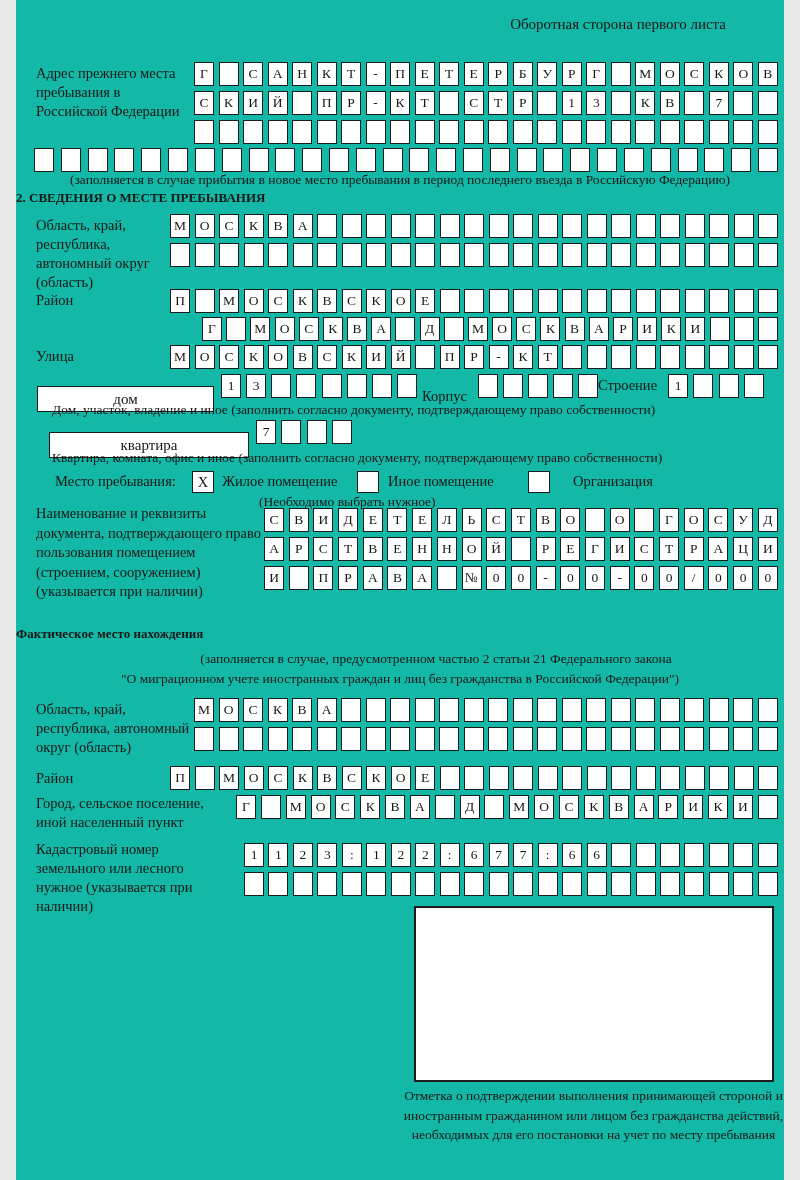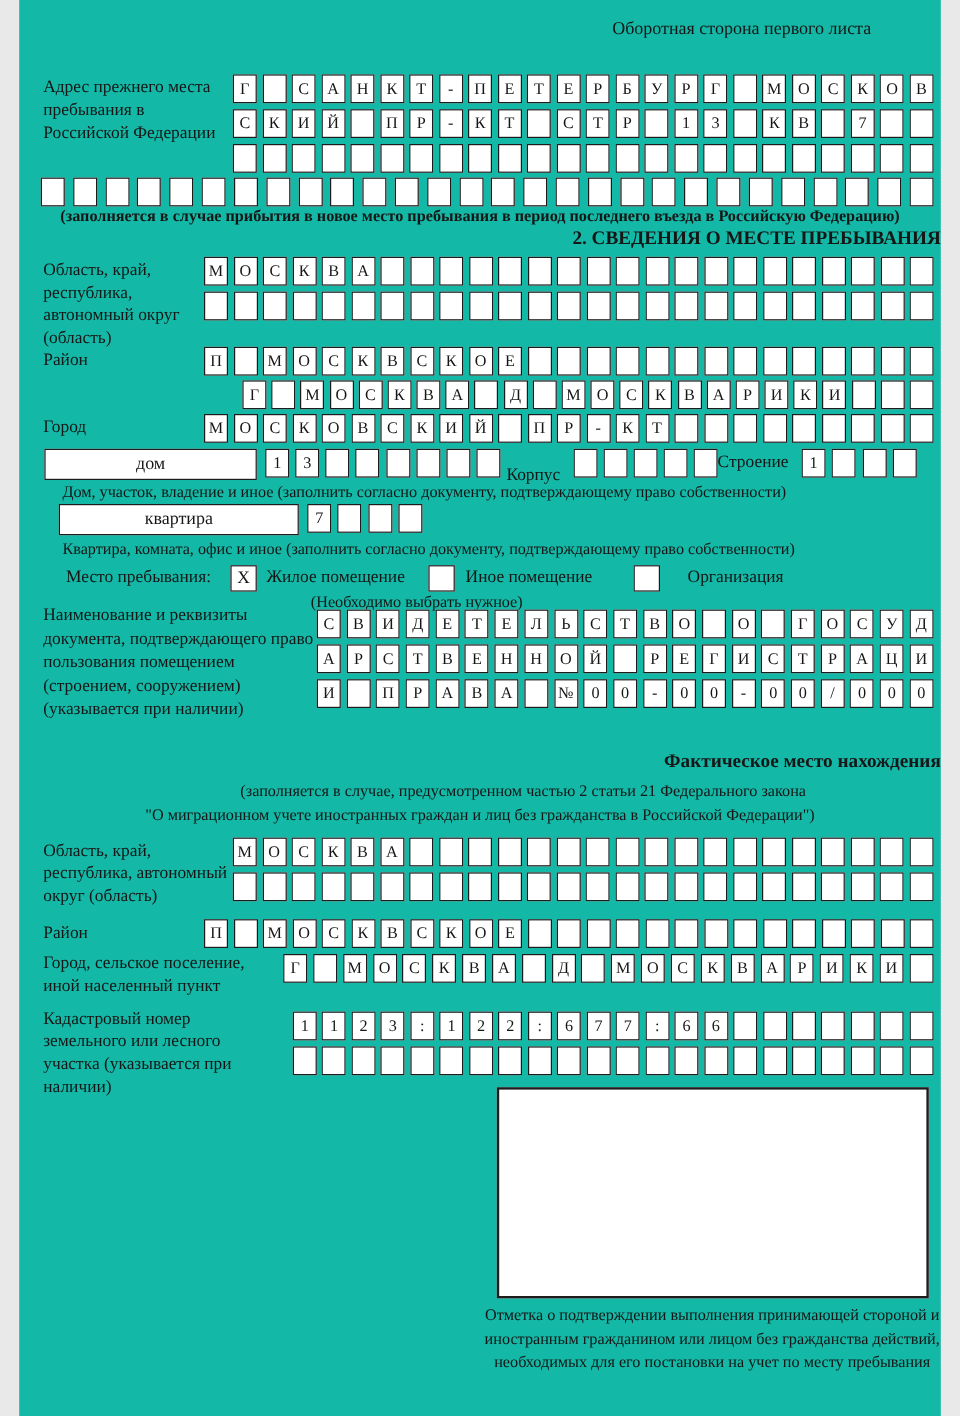--- a/index.html
+++ b/index.html
@@ -6,33 +6,33 @@
   body {
     font-family: "Liberation Serif", "DejaVu Serif", serif;
     background:#e9e9e9;
   }
   #page {
     position:relative; width:768px; height:1180px;
     background:#14b8a6; color:#161616; overflow:hidden;
     margin:0 auto;
   }
   .title { position:absolute; right:58px; top:16px; font-size:15px; }
-  .hd { position:absolute; left:0; width:100%; text-align:right; font-weight:bold; font-size:16px; }
+  .hd { position:absolute; left:0; width:100%; text-align:left; font-weight:bold; font-size:13px; }
   .cap { position:absolute; font-size:13.5px; white-space:nowrap; }
   .capc { position:absolute; left:0; width:100%; text-align:center; font-size:13.5px; }
   .lbl { position:absolute; font-size:14.5px; line-height:19px; }
   .cellrow { position:absolute; display:flex; justify-content:space-between; height:24px; }
   .cell {
     width:20px; height:24px; border:1.6px solid #1c1c1c; box-sizing:border-box;
     display:flex; align-items:center; justify-content:center;
     font-size:13.5px; flex:none; background:#fff;
   }
   .widebox {
     position:absolute; height:26px; border:1.6px solid #1c1c1c; box-sizing:border-box;
-    display:flex; align-items:center; justify-content:center; font-size:15px; background:#fff;
+    display:flex; align-items:center; justify-content:center; font-size:15px; background:#fff;margin-top:12px;
   }
   .chk {
     position:absolute; width:22px; height:22px; border:1.6px solid #1c1c1c; box-sizing:border-box;
     display:flex; align-items:center; justify-content:center; font-size:14.5px; background:#fff;
   }
   .opt { position:absolute; font-size:14.5px; white-space:nowrap; }
   .stampbox { position:absolute; left:398px; top:906px; width:360px; height:176px; border:2px solid #1c1c1c; box-sizing:border-box; background:#fff; }
   .stampcap { position:absolute; left:385px; top:1086px; width:385px; text-align:center; font-size:13.5px; line-height:1.45; }
 </style>
 </head>
@@ -144,21 +144,21 @@
       <div class="cell"></div>
       <div class="cell"></div>
       <div class="cell"></div>
       <div class="cell"></div>
       <div class="cell"></div>
       <div class="cell"></div>
       <div class="cell"></div>
       <div class="cell"></div>
       <div class="cell"></div>
     </div>
-  <div class="capc" style="top:172px;font-weight:bold;">(заполняется в случае прибытия в новое место пребывания в период последнего въезда в Российскую Федерацию)</div>
+  <div class="capc" style="top:172px;">(заполняется в случае прибытия в новое место пребывания в период последнего въезда в Российскую Федерацию)</div>
 
   <div class="hd" style="top:190px;">2. СВЕДЕНИЯ О МЕСТЕ ПРЕБЫВАНИЯ</div>
 
   <div class="lbl" style="left:20px; top:216px; width:122px;">Область, край, республика, автономный округ (область)</div>
   <div class="cellrow" style="left:154px; top:214px; width:608px;">
       <div class="cell">М</div>
       <div class="cell">О</div>
       <div class="cell">С</div>
       <div class="cell">К</div>
       <div class="cell">В</div>
@@ -260,21 +260,21 @@
       <div class="cell">А</div>
       <div class="cell">Р</div>
       <div class="cell">И</div>
       <div class="cell">К</div>
       <div class="cell">И</div>
       <div class="cell"></div>
       <div class="cell"></div>
       <div class="cell"></div>
     </div>
 
-  <div class="lbl" style="left:20px; top:347px;">Город</div>
+  <div class="lbl" style="left:20px; top:347px;">Улица</div>
   <div class="cellrow" style="left:154px; top:345px; width:608px;">
       <div class="cell">М</div>
       <div class="cell">О</div>
       <div class="cell">С</div>
       <div class="cell">К</div>
       <div class="cell">О</div>
       <div class="cell">В</div>
       <div class="cell">С</div>
       <div class="cell">К</div>
       <div class="cell">И</div>
@@ -519,21 +519,21 @@
       <div class="cell">К</div>
       <div class="cell">В</div>
       <div class="cell">А</div>
       <div class="cell">Р</div>
       <div class="cell">И</div>
       <div class="cell">К</div>
       <div class="cell">И</div>
       <div class="cell"></div>
     </div>
 
-  <div class="lbl" style="left:20px; top:840px; width:188px;">Кадастровый номер земельного или лесного участка (указывается при наличии)</div>
+  <div class="lbl" style="left:20px; top:840px; width:188px;">Кадастровый номер земельного или лесного нужное (указывается при наличии)</div>
   <div class="cellrow" style="left:228px; top:843px; width:534px;">
       <div class="cell">1</div>
       <div class="cell">1</div>
       <div class="cell">2</div>
       <div class="cell">3</div>
       <div class="cell">:</div>
       <div class="cell">1</div>
       <div class="cell">2</div>
       <div class="cell">2</div>
       <div class="cell">:</div>

